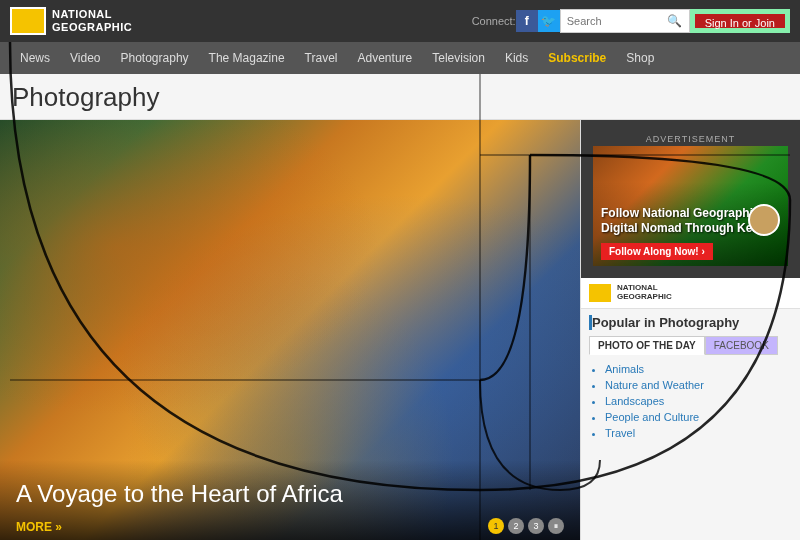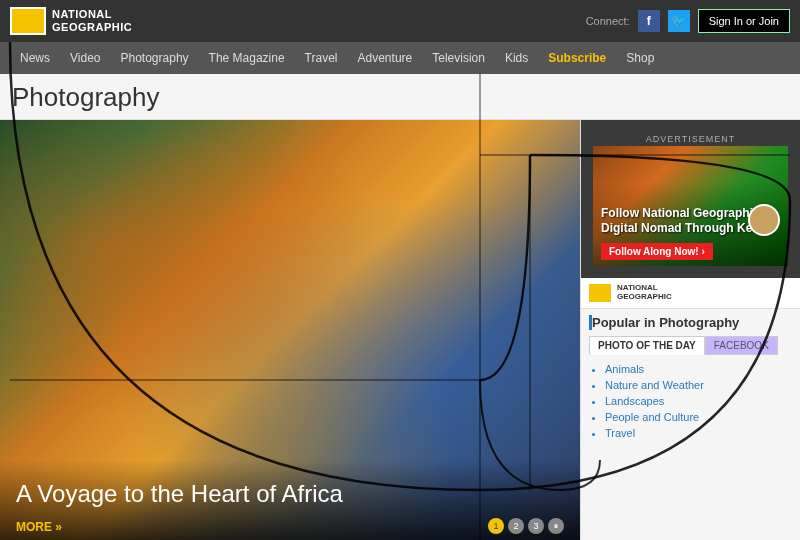--- a/index.html
+++ b/index.html
@@ -31,21 +31,20 @@
       font-size: 11px;
       font-weight: bold;
       line-height: 1.2;
       text-transform: uppercase;
       letter-spacing: 0.5px;
     }
     .header-right {
       margin-left: auto;
       display: flex;
       align-items: center;
-      gap: 8px;
     }
     .connect-label {
       color: #aaa;
       font-size: 11px;
     }
     .social-btn {
       background: #3b5998;
       color: #fff;
       border: none;
       width: 22px;
@@ -72,23 +71,23 @@
       outline: none;
       font-size: 11px;
       width: 100%;
       color: #999;
     }
     .search-icon {
       color: #999;
       font-size: 12px;
     }
     .signin-btn {
-      background: #000000;
-      color: #fff;
-      border: 1px solid #86efac;
+      background: #b91c1c;
+      color: #fff;
+      border: 5px solid #86efac;
       font-size: 11px;
       padding: 3px 10px;
       cursor: pointer;
       height: 24px;
     }
 
     
     .nav {
       background: #555;
       display: flex;
@@ -350,20 +349,24 @@
     <div class="logo-flag"></div>
     <div class="logo-text">
       <div>NATIONAL</div>
       <div>GEOGRAPHIC</div>
     </div>
   </div>
   <div class="header-right">
     <span class="connect-label">Connect:</span>
     <button class="social-btn">f</button>
     <button class="social-btn twitter">🐦</button>
+    <div class="search-box">
+      <input class="search-input" type="text" placeholder="Search" style="">
+      <span class="search-icon">🔍</span>
+    </div>
     <button class="signin-btn">Sign In or Join</button>
   </div>
 </div>
 
 <div class="nav">
   <div class="nav-item">News</div>
   <div class="nav-item">Video</div>
   <div class="nav-item">Photography</div>
   <div class="nav-item">The Magazine</div>
   <div class="nav-item">Travel</div>

